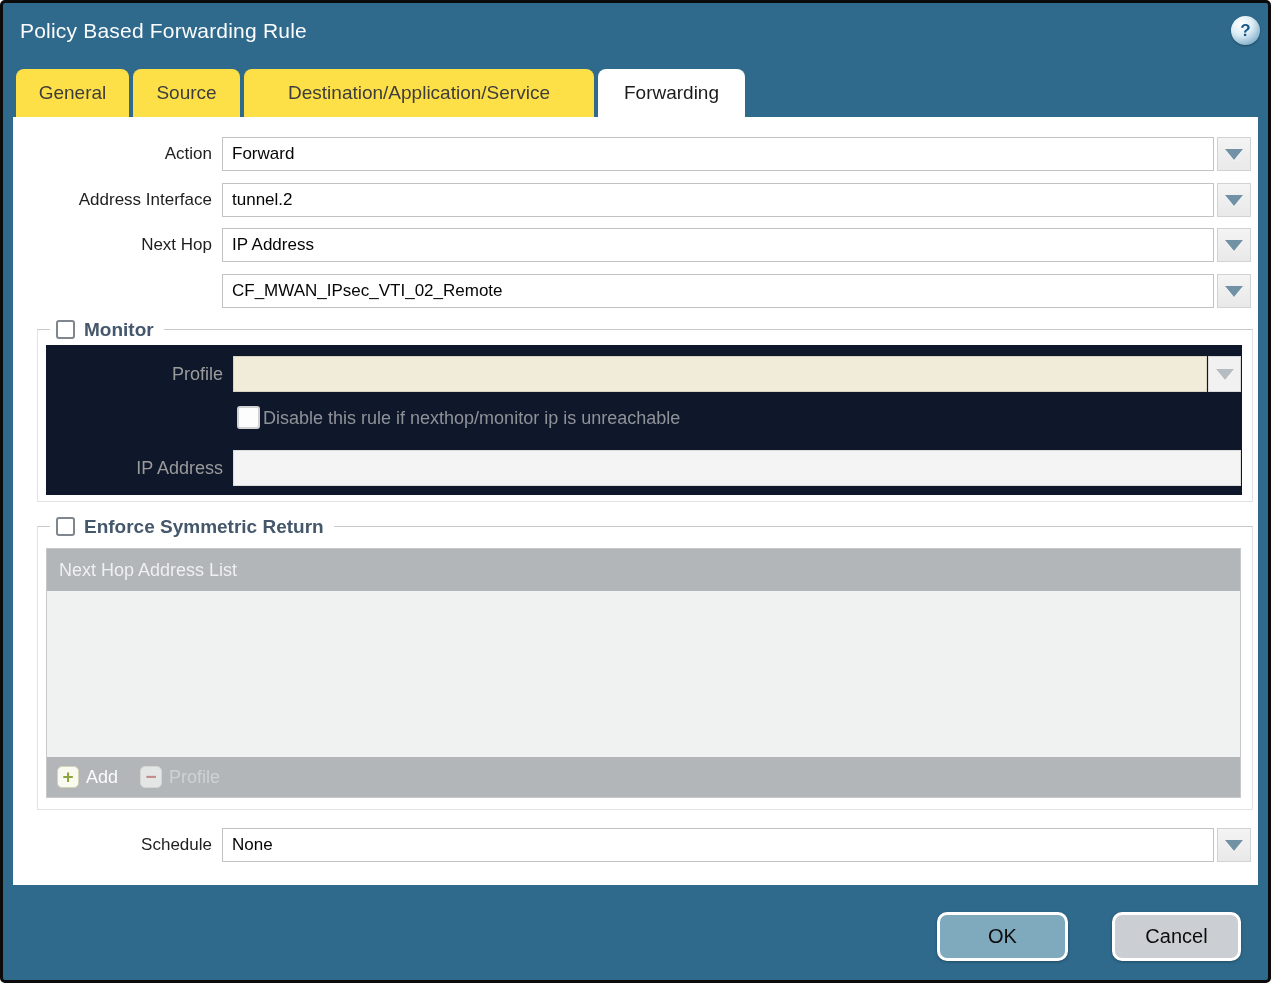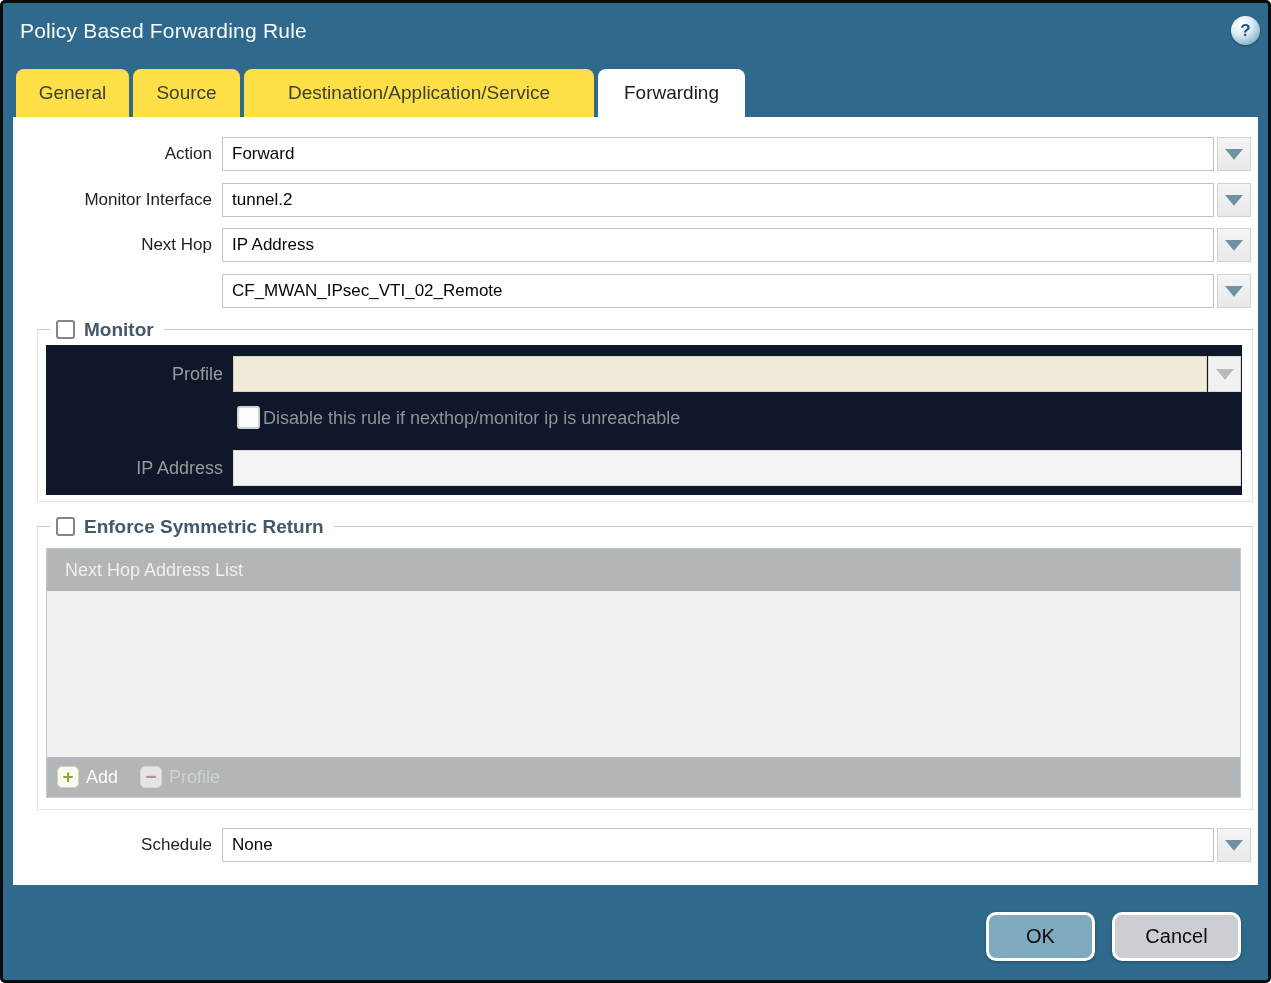--- a/index.html
+++ b/index.html
@@ -50,38 +50,38 @@
   .profile-dd { position:absolute; left:1162px; top:11px; width:33px; height:36px; background:#f1f1f1; border:1px solid #d8d8d8;
                 display:flex; align-items:center; justify-content:center; }
   .ip-field { top:105px; width:1008px; background:#f4f4f4; border:1px solid #dcdcdc; }
   .m-row-cb { position:absolute; left:191px; top:61px; width:23px; height:23px; background:#fdfdfd; border:2px solid #d2d2d2; border-radius:3px; }
   .m-cb-label { position:absolute; left:217px; top:60px; font-size:18px; color:#8f9398; line-height:26px; }
   .m-lbl-profile { top:11px; } .m-lbl-ip { top:105px; }
 
   
   .nh-table { position:absolute; left:8px; top:21px; width:1195px; height:250px; display:flex; flex-direction:column;
               border:1px solid #c6c9cb; }
-  .nh-head { height:42px; background:#b2b6b9; color:#eef0f1; font-size:18px; line-height:42px; padding-left:18px; }
+  .nh-head { height:42px; background:#b2b6b9; color:#eef0f1; font-size:18px; line-height:42px; padding-left:12px; }
   .nh-body { flex:1; background:#f0f1f1; }
   .nh-foot { height:40px; background:#b2b6b9; display:flex; align-items:center; padding-left:10px; gap:22px; }
   .tool { display:flex; align-items:center; gap:7px; cursor:pointer; }
   .tool.disabled { cursor:default; }
   .tool-icon { width:22px; height:22px; border-radius:5px; display:flex; align-items:center; justify-content:center;
                font-size:19px; font-weight:bold; line-height:20px; }
   .add-icon { background:#fafaf0; border:1px solid #cfd4bb; color:#8ea43e; }
   .del-icon { background:#e4e6e5; border:1px solid #d4d6d5; color:#c18b87; }
   .tool-label { font-size:18px; }
   .add-label { color:#fbfcfc; }
   .del-label { color:#ced2d4; }
 
   
   .btn { position:absolute; top:909px; height:49px; border:3px solid #ffffff; border-radius:10px; font-size:20px;
          color:#0d0d0d; display:flex; align-items:center; justify-content:center; cursor:pointer;
          box-shadow:0 1px 3px rgba(0,0,0,.3); }
-  .btn-ok { left:983px; width:109px; background:#7fa9bd; }
+  .btn-ok { left:934px; width:131px; background:#7fa9bd; }
   .btn-cancel { left:1109px; width:129px; background:#cbcfd3; }
 </style>
 </head>
 <body>
 
 <div class="dialog">
 
   <div class="title">Policy Based Forwarding Rule</div>
   <div class="help">?</div>
 
@@ -93,21 +93,21 @@
   </div>
 
   <div class="panel">
 
     <div class="lbl r-action">Action</div>
     <div class="field r-action">Forward</div>
     <div class="ddbtn r-action">
       <span class="tri"></span>
     </div>
 
-    <div class="lbl r-egress">Monitor Interface</div>
+    <div class="lbl r-egress">Address Interface</div>
     <div class="field r-egress">tunnel.2</div>
     <div class="ddbtn r-egress">
       <span class="tri"></span>
     </div>
 
     <div class="lbl r-nexthop">Next Hop</div>
     <div class="field r-nexthop">IP Address</div>
     <div class="ddbtn r-nexthop">
       <span class="tri"></span>
     </div>

